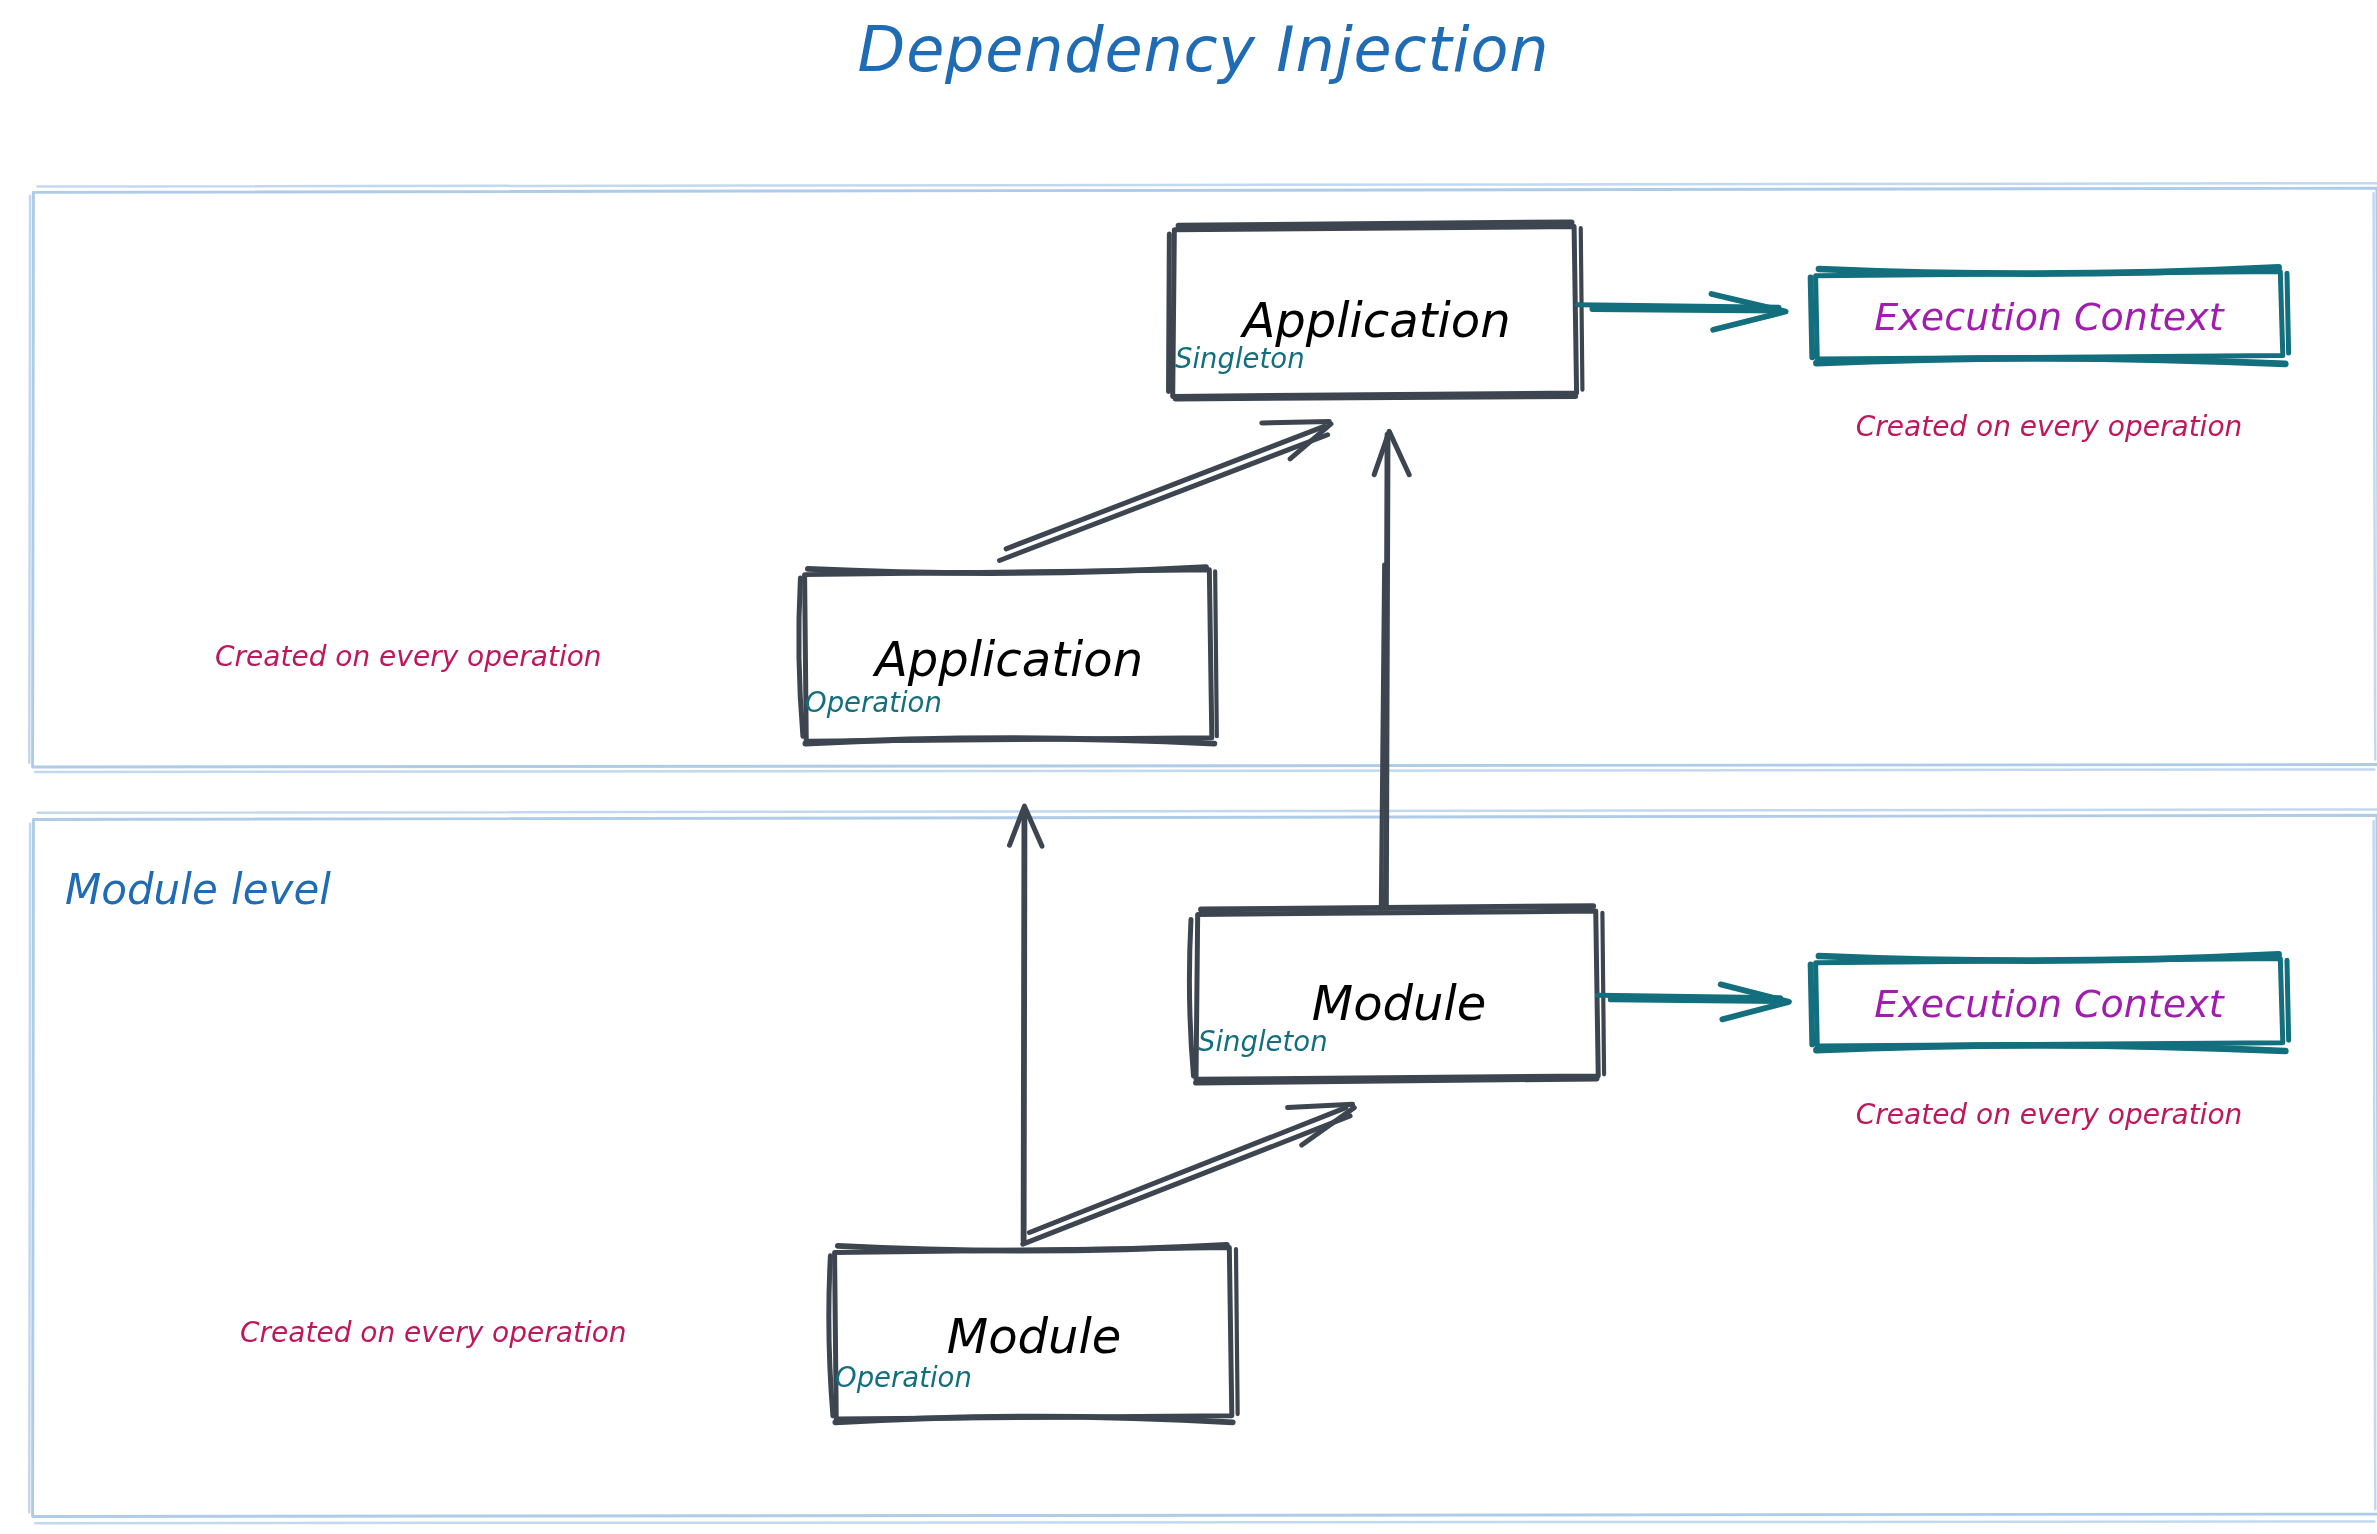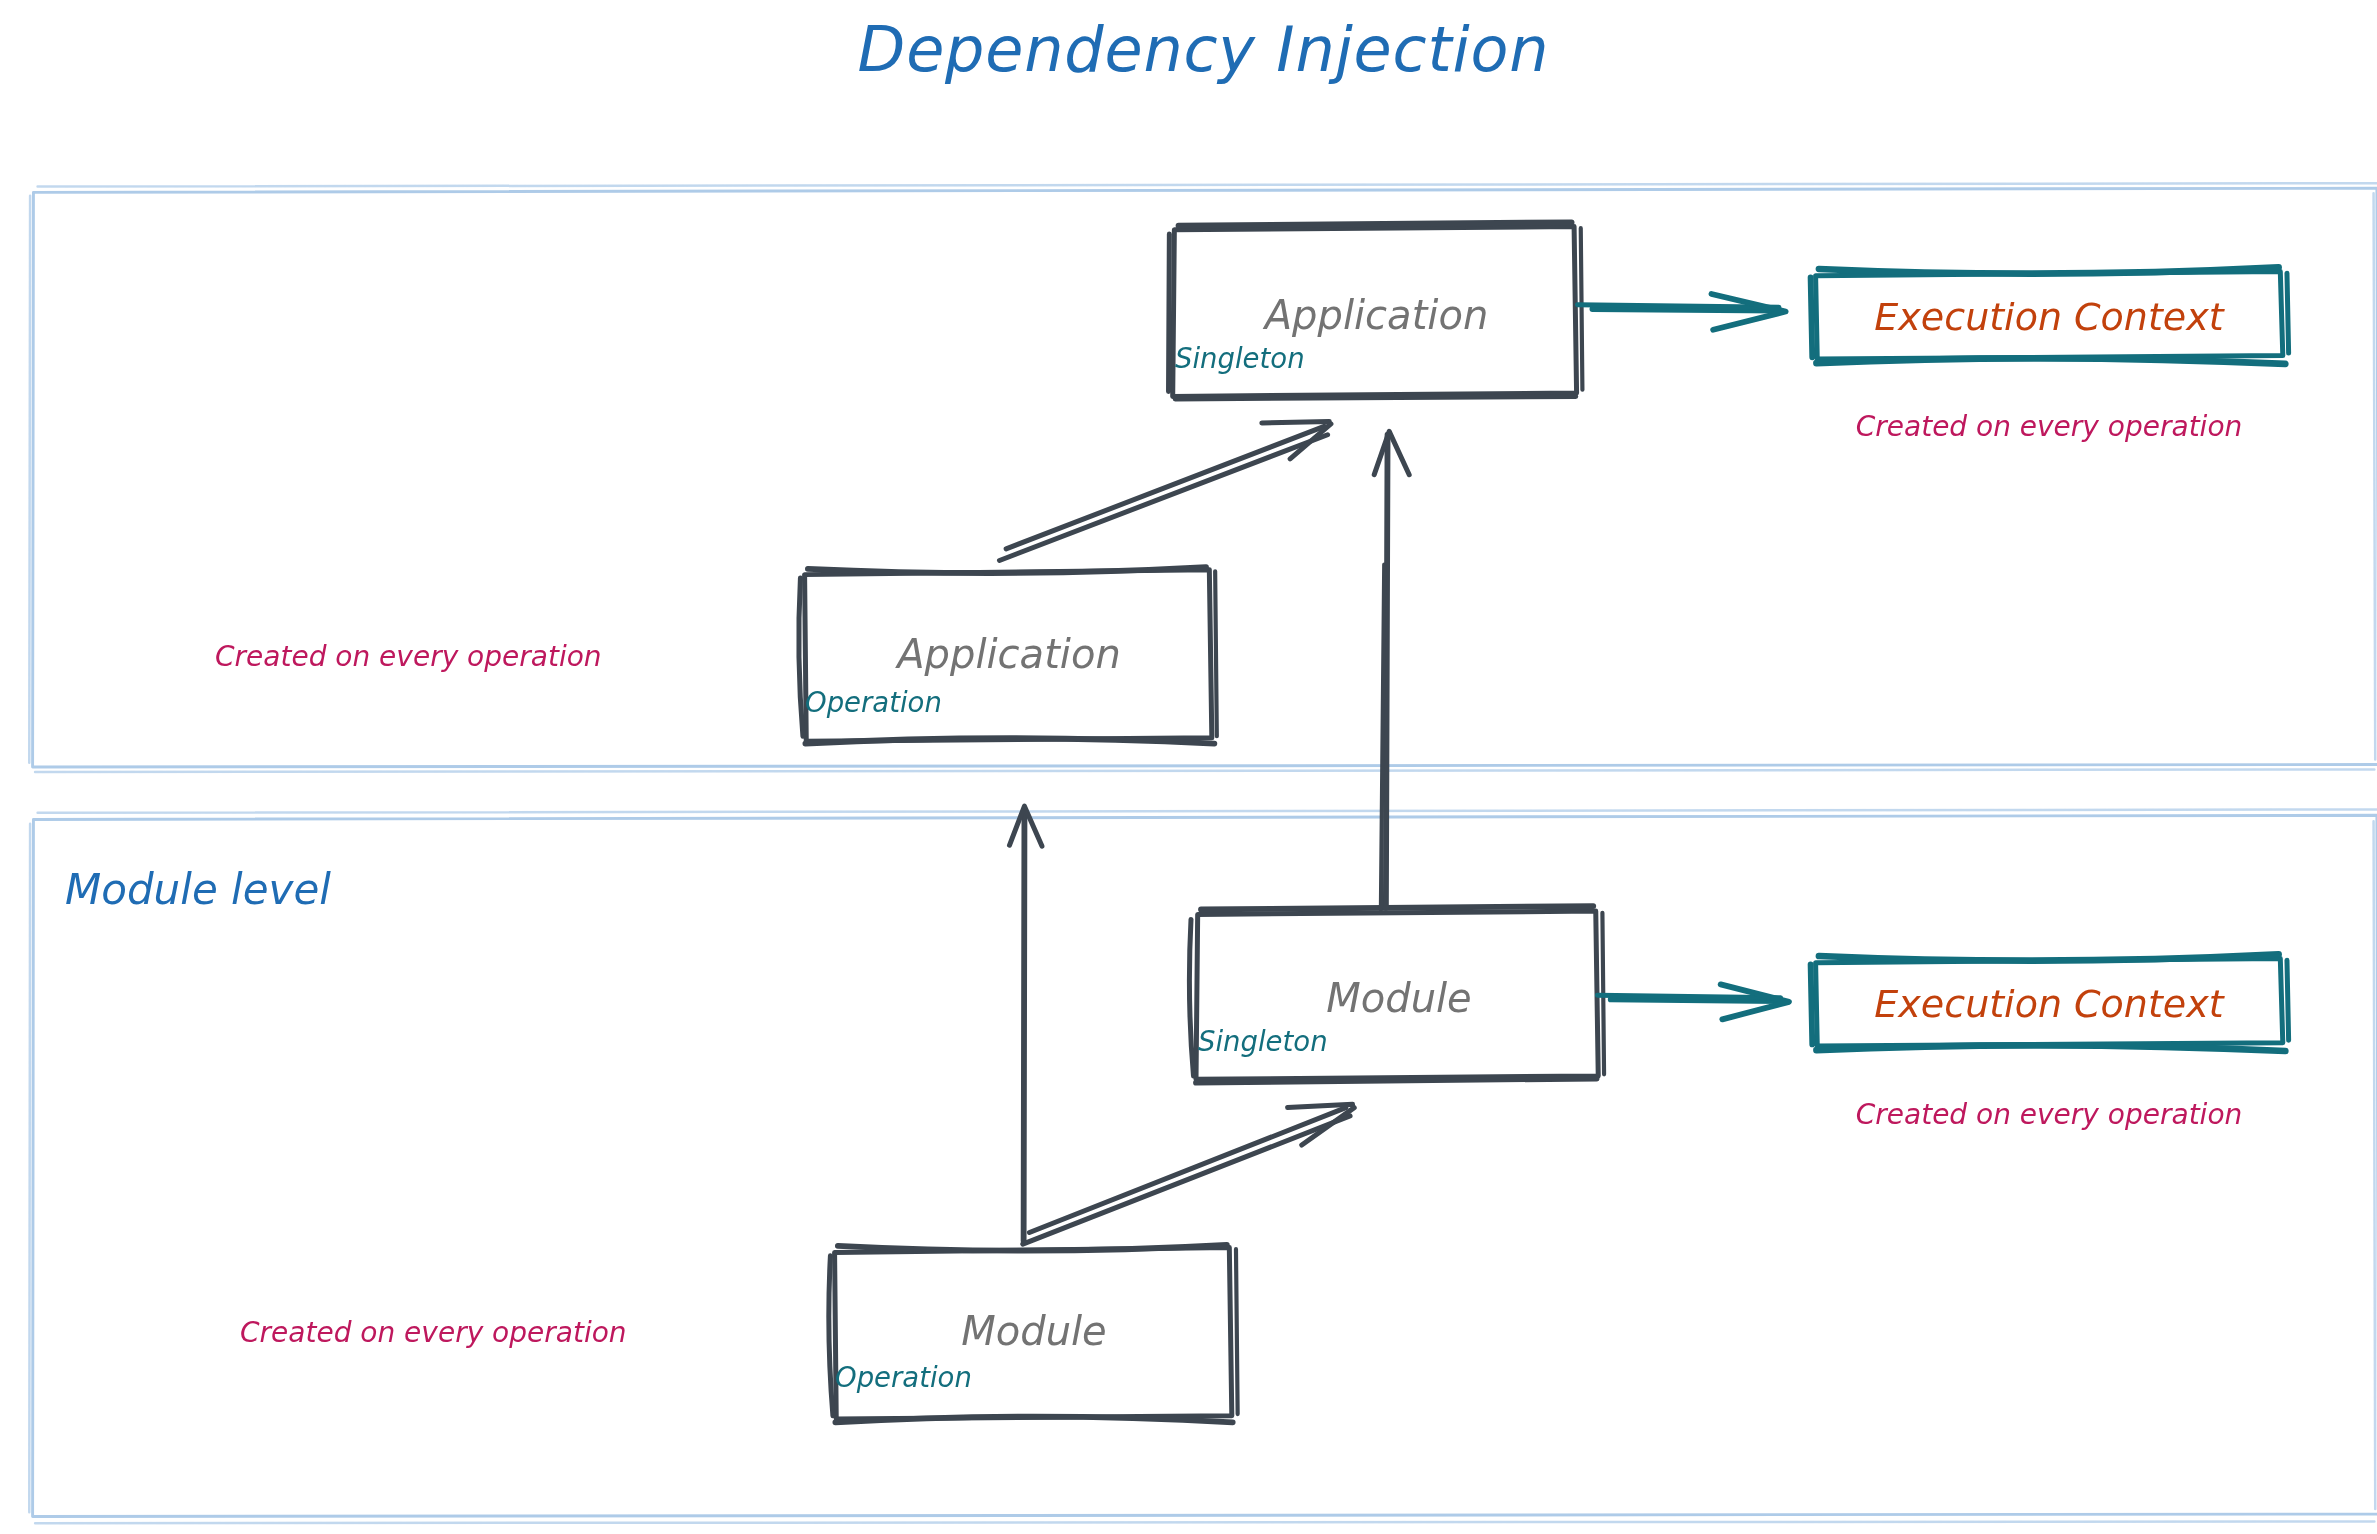--- a/index.html
+++ b/index.html
@@ -59,32 +59,32 @@
     font-style: italic;
   }
 
   .lane-label {
     font-size: 42px;
     color: #1f6cb4;
     font-style: italic;
   }
 
   .node-title {
-    font-size: 40px;
-    color: #737373;
+    font-size: 48px;
+    color: #000000;
     font-style: italic;
   }
   .node-scope {
     font-size: 27.5px;
     color: #136e7d;
     font-style: italic;
   }
   .ec-label {
     font-size: 38px;
-    color: #c2410c;
+    color: #a21caf;
     font-style: italic;
   }
   .caption {
     font-size: 28px;
     color: #be185d;
     font-style: italic;
   }
 
   .ctr { text-align: center; }
   .rgt { }

